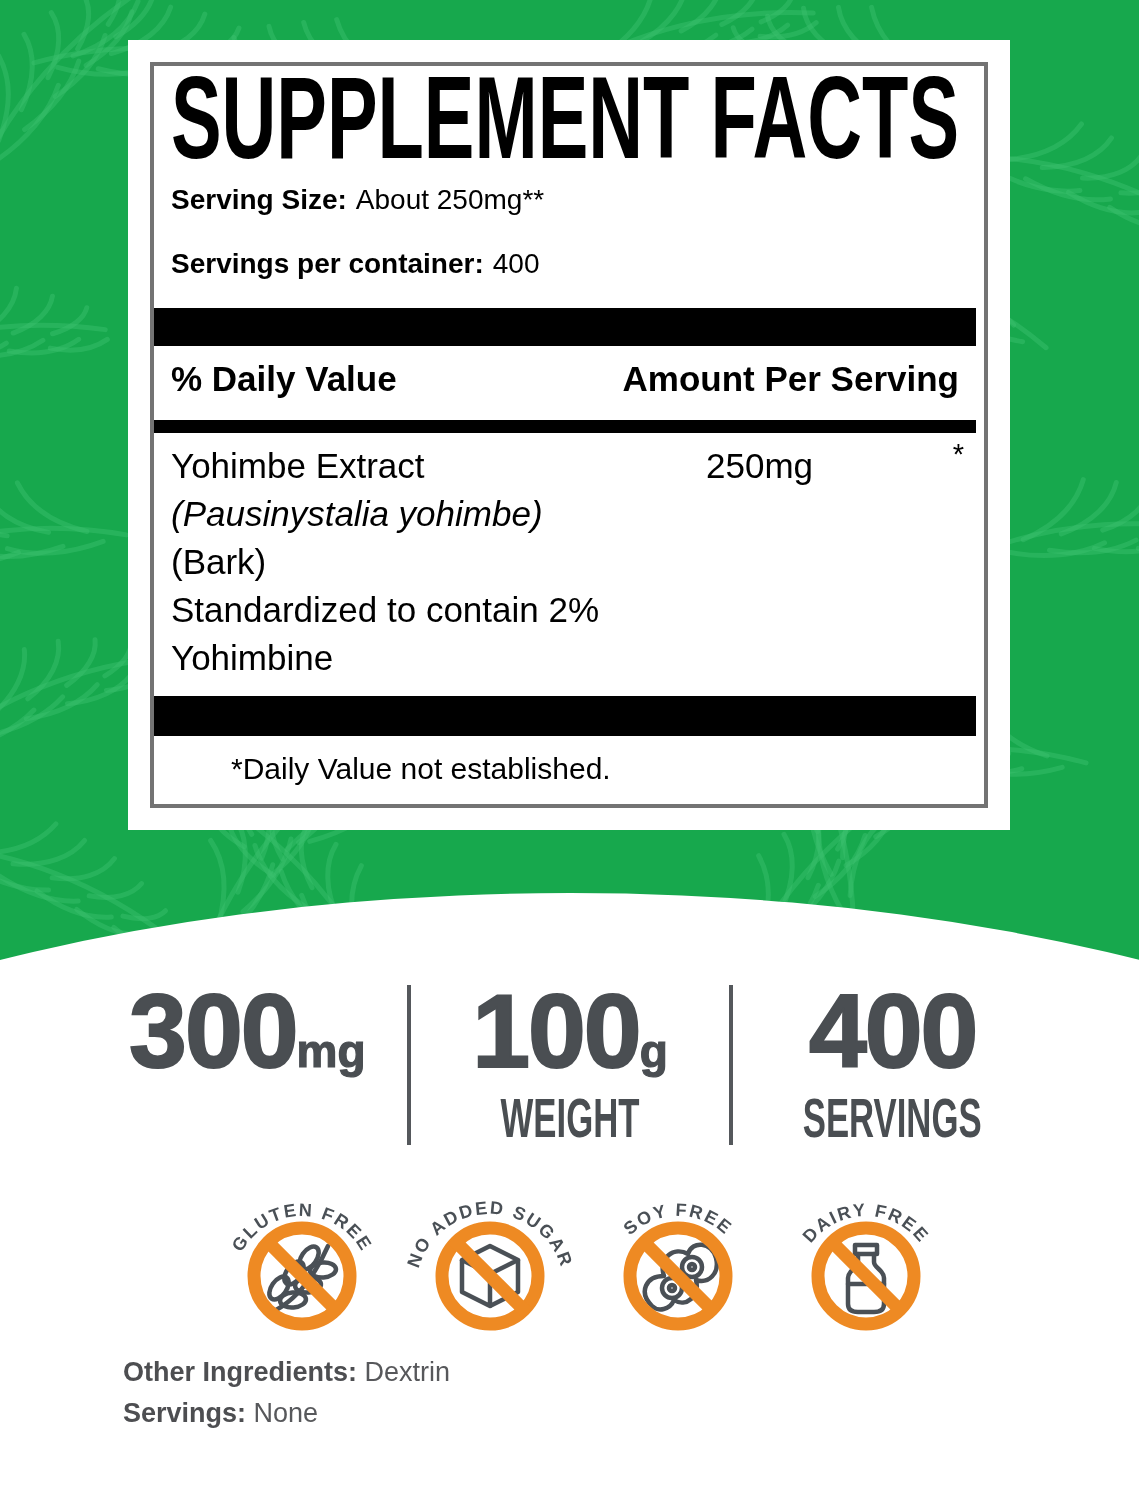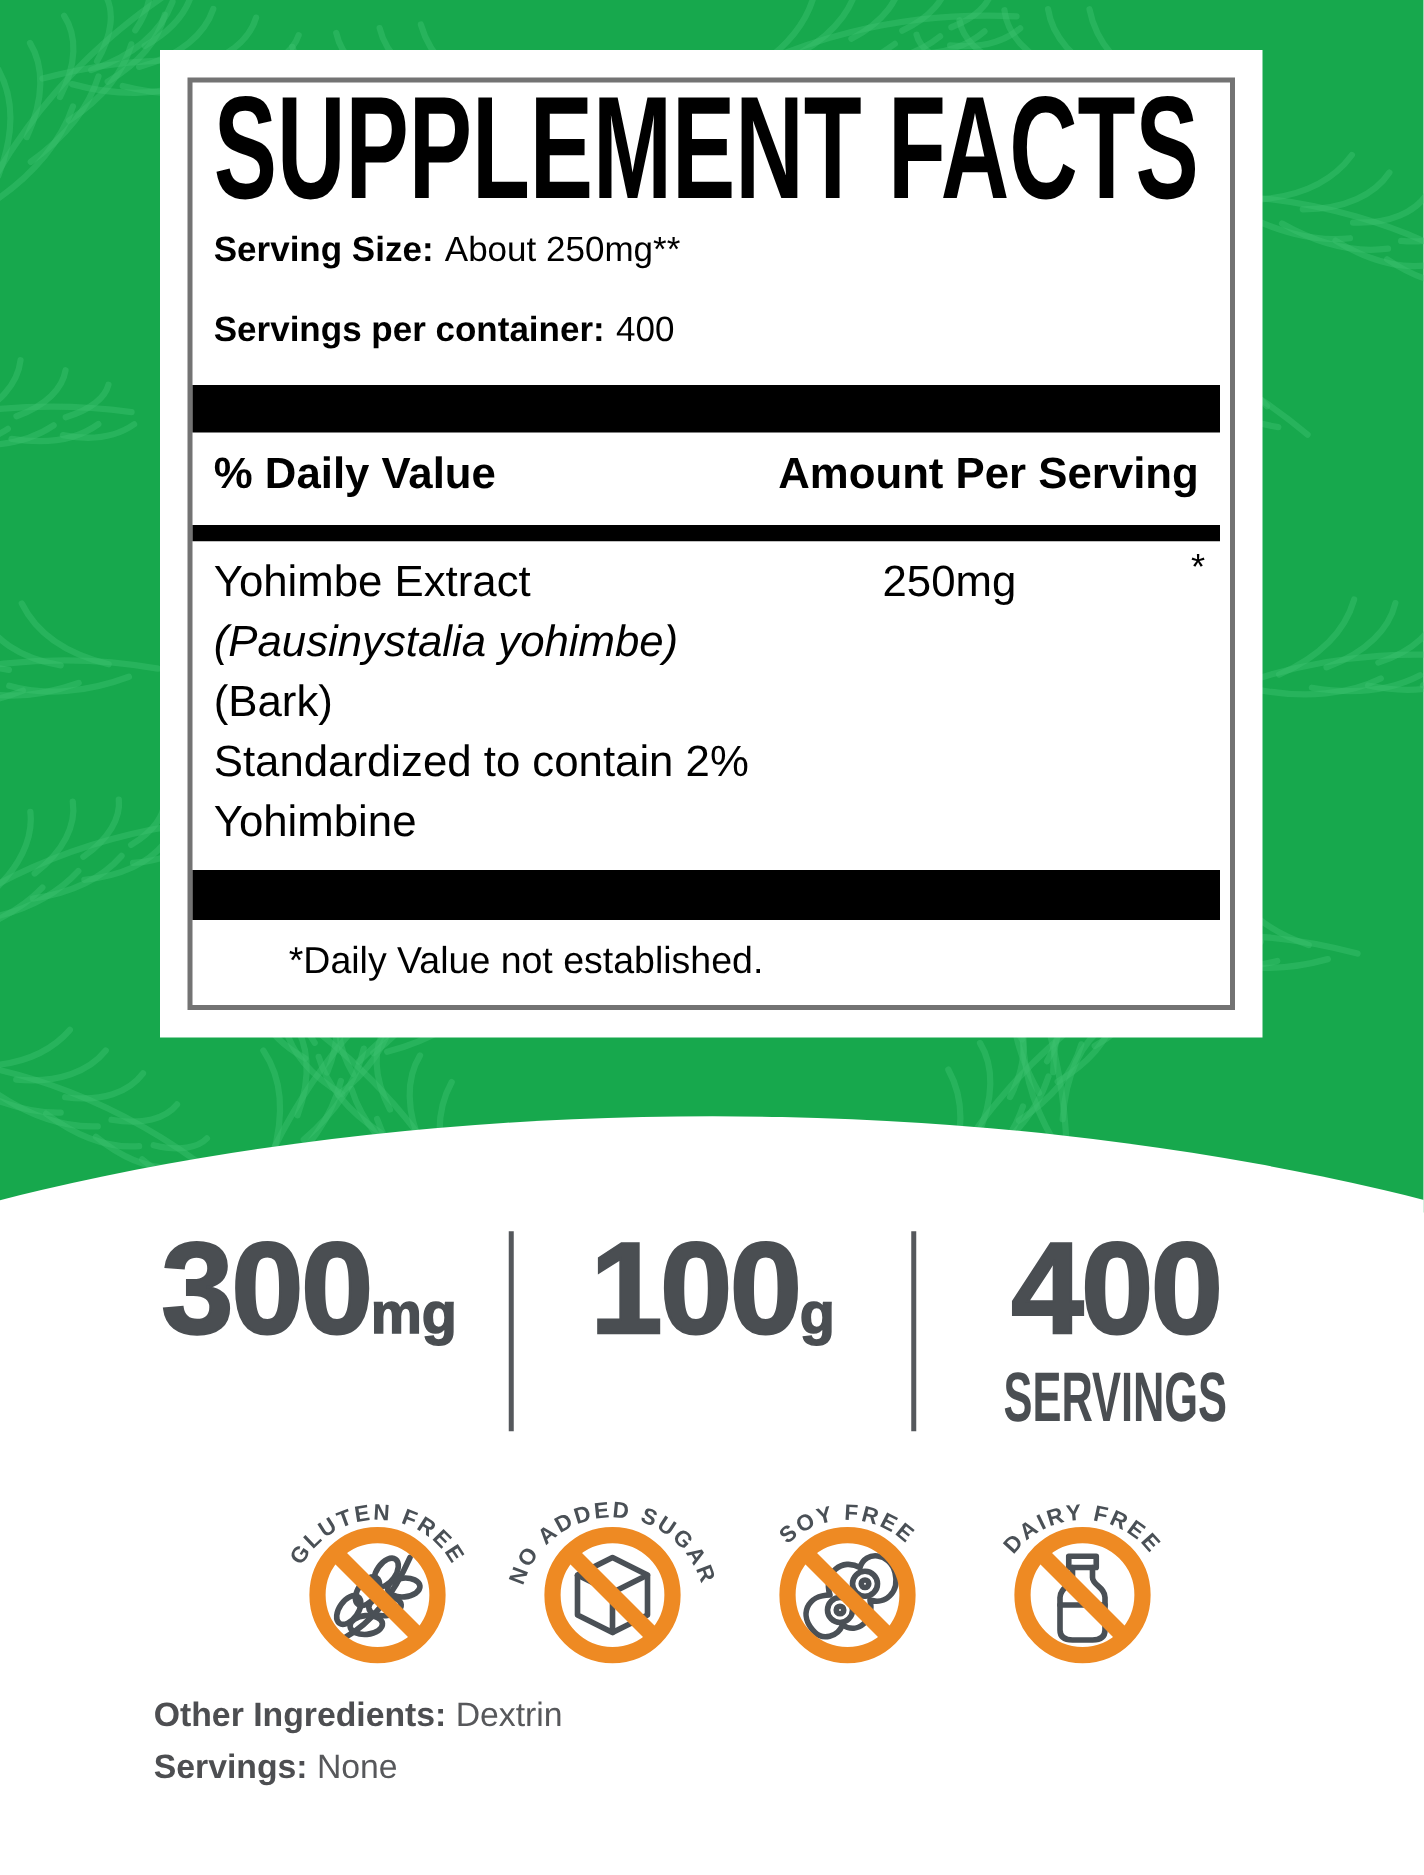--- a/index.html
+++ b/index.html
@@ -135,20 +135,21 @@
     </div>
   </section>
 
   <section class="stats">
     <div class="stat">
       <div class="stat-value"><span>300</span><span class="stat-unit">mg</span></div>
     </div>
     <div class="stat-divider"></div>
     <div class="stat">
       <div class="stat-value"><span>100</span><span class="stat-unit">g</span></div>
+      <div class="stat-label"><span>WEIGHT</span></div>
     </div>
     <div class="stat-divider"></div>
     <div class="stat">
       <div class="stat-value"><span>400</span><span class="stat-unit"></span></div>
       <div class="stat-label"><span>SERVINGS</span></div>
     </div>
   </section>
 
   <section class="badges">
 

